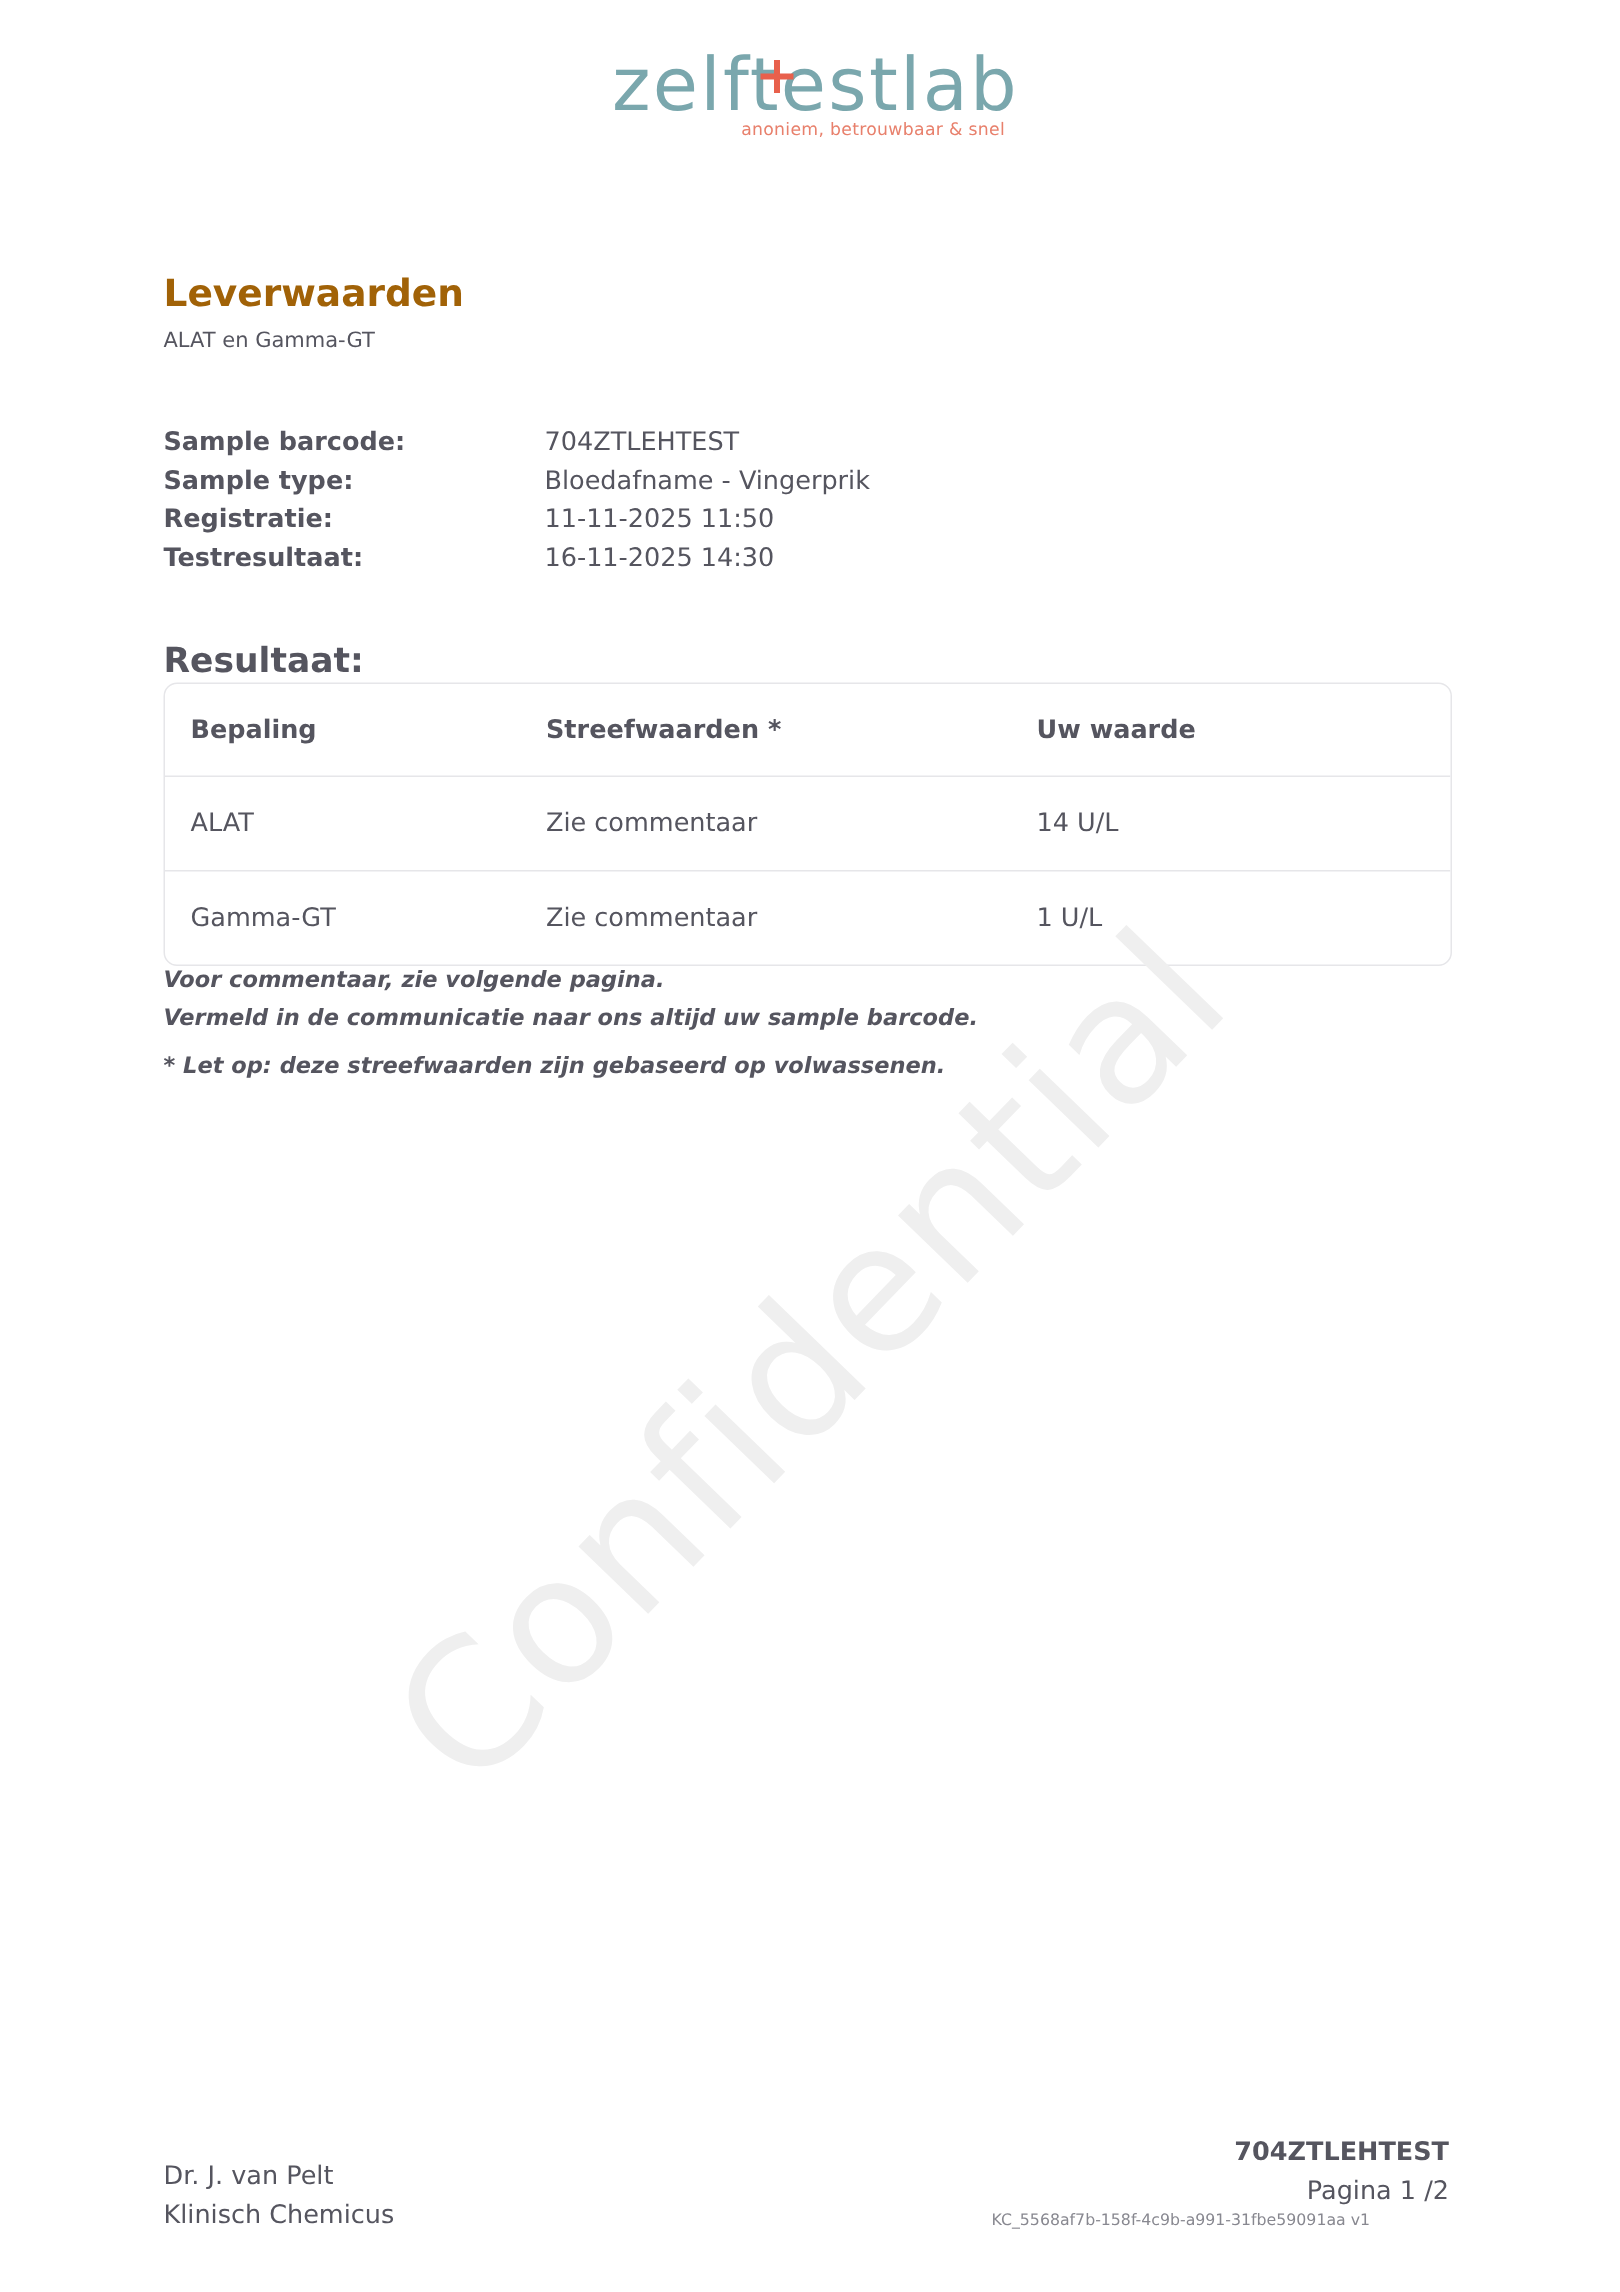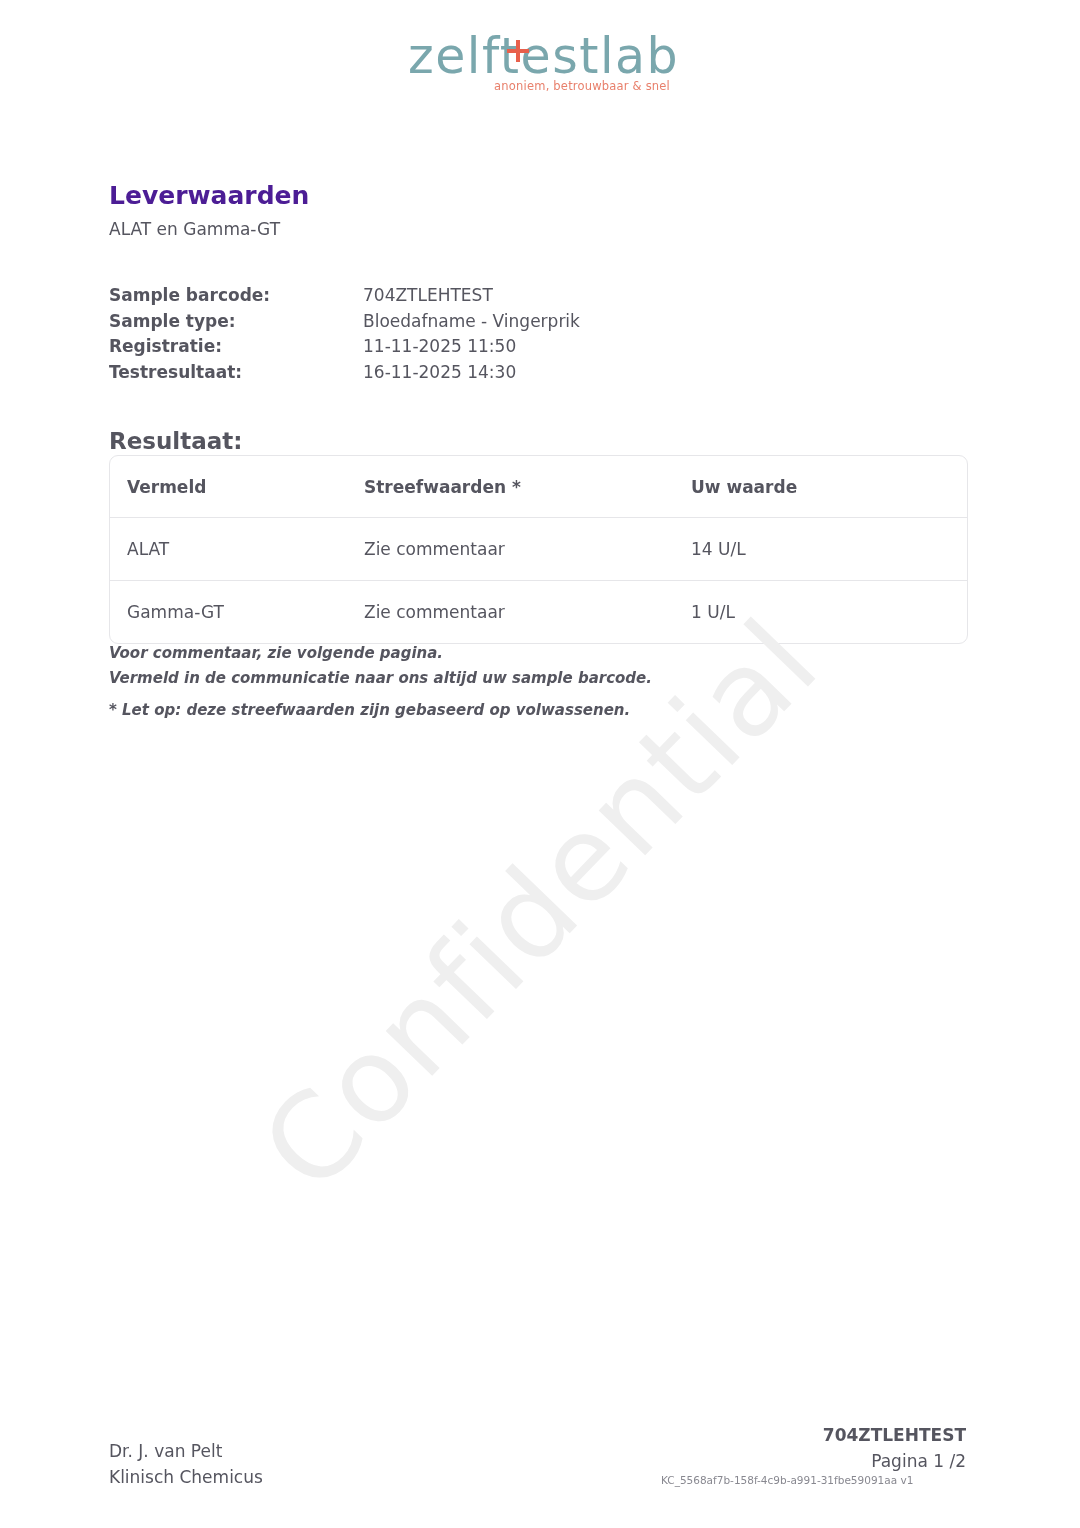--- a/index.html
+++ b/index.html
@@ -57,28 +57,28 @@
       white-space: nowrap;
       letter-spacing: 0.2px;
     }
 
     .title {
       position: absolute;
       left: 109px;
       top: 181px;
       font-size: 25px;
       font-weight: bold;
-      color: #4c1d95;
+      color: #a16207;
       margin: 0;
     }
     .subtitle {
       position: absolute;
       left: 109px;
       top: 219px;
-      font-size: 17px;
+      font-size: 14px;
       color: #55555f;
     }
 
     .meta {
       position: absolute;
       left: 109px;
       top: 283px;
       width: 700px;
     }
     .meta-row {
@@ -208,21 +208,21 @@
   <div class="meta-row">
     <span class="meta-label">Testresultaat:</span>
     <span class="meta-value">16-11-2025 14:30</span>
   </div>
 </div>
 
 <div class="result-label">Resultaat:</div>
 
 <div class="result-table">
   <div class="t-row header">
-    <span class="c1">Vermeld</span>
+    <span class="c1">Bepaling</span>
     <span class="c2">Streefwaarden *</span>
     <span class="c3">Uw waarde</span>
   </div>
   <div class="t-row">
     <span class="c1">ALAT</span>
     <span class="c2">Zie commentaar</span>
     <span class="c3">14 U/L</span>
   </div>
   <div class="t-row">
     <span class="c1">Gamma-GT</span>

